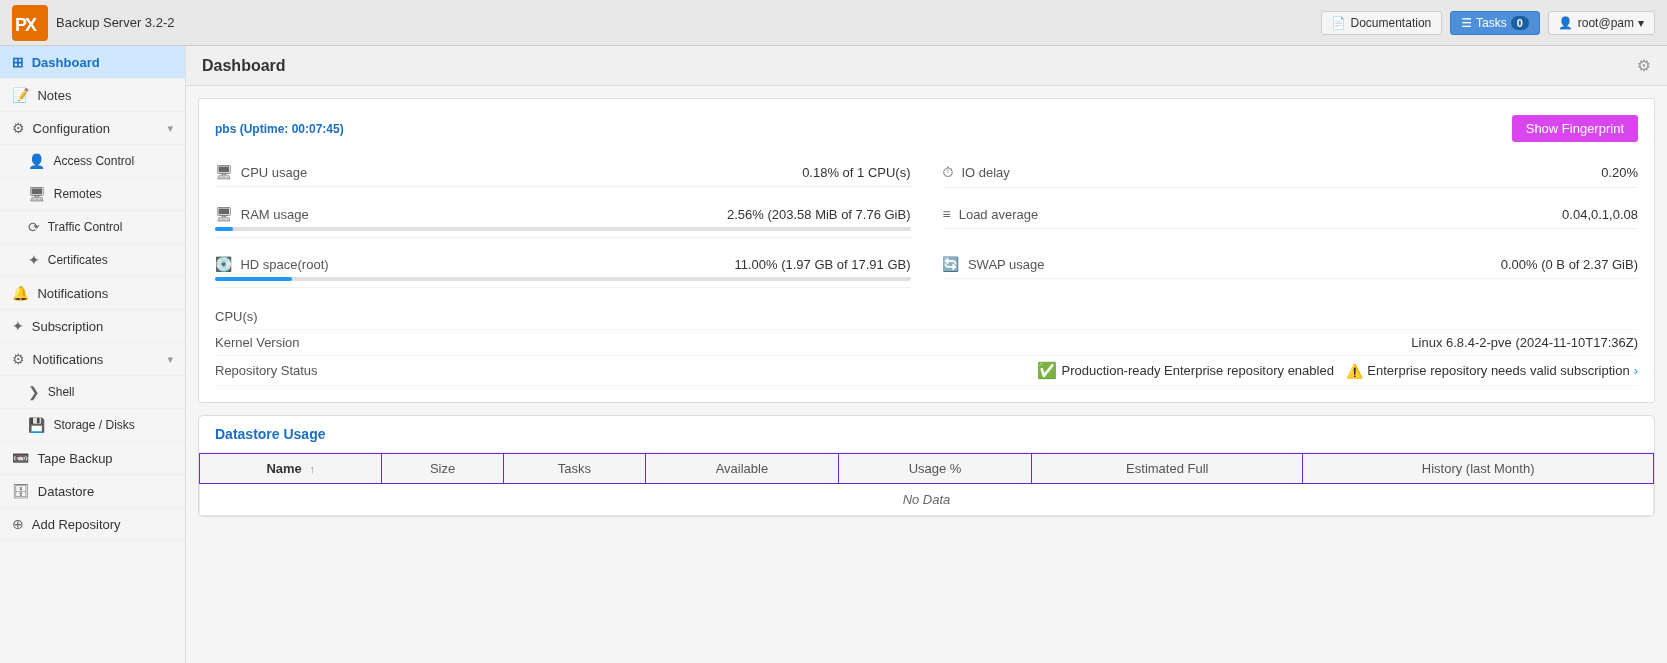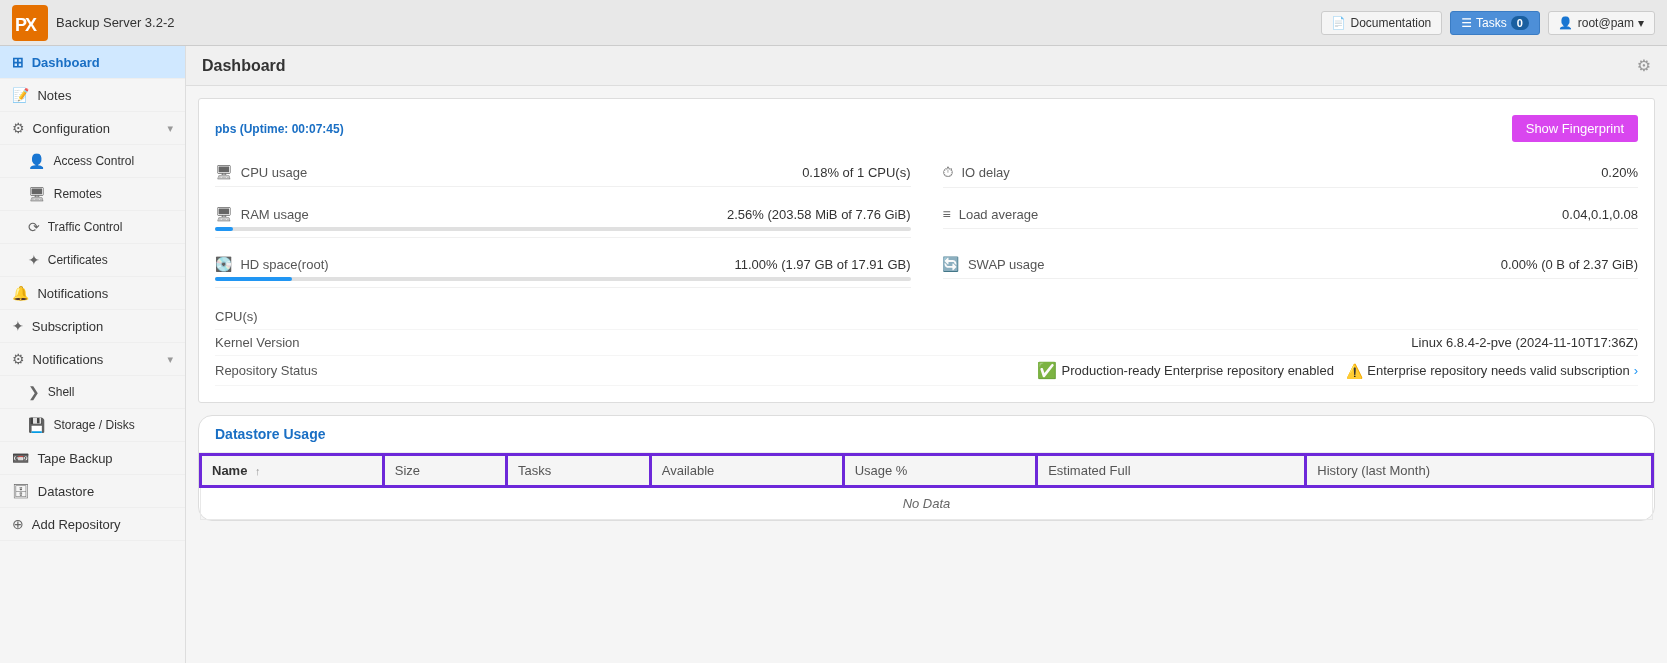--- a/index.html
+++ b/index.html
@@ -228,43 +228,43 @@
     }
     .repo-item { display: flex; align-items: center; gap: 4px; }
     .dot-green { color: #4caf50; font-size: 16px; }
     .dot-yellow { color: #ff9800; font-size: 14px; }
     .repo-arrow { color: #2196f3; cursor: pointer; }
 
     
     .datastore-panel {
       background: white;
       border: 1px solid #ddd;
-      border-radius: 14px;
+      border-radius: 5px;
       margin: 0 12px 12px 12px;
     }
     .datastore-header {
       padding: 10px 16px;
       border-bottom: 1px solid #eee;
     }
     .datastore-title {
       font-size: 14px;
       color: #1a6fc4;
       font-weight: bold;
     }
     .table-container { overflow-x: auto; }
     table {
       width: 100%;
       border-collapse: collapse;
       font-size: 13px;
     }
     th {
       background: #f5f5f5;
-      border: 3px solid #6d28d9;
+      border: 1px solid #6d28d9;
       padding: 7px 10px;
-      text-align: left;
+      text-align: center;
       color: #555;
       font-weight: normal;
       cursor: pointer;
       white-space: nowrap;
       margin-top: 41px;
     }
     th.sorted { color: #333; font-weight: bold; }
     th .sort-arrow { margin-left: 4px; color: #999; font-size: 11px; }
     td {
       border: 1px solid #e8e8e8;

